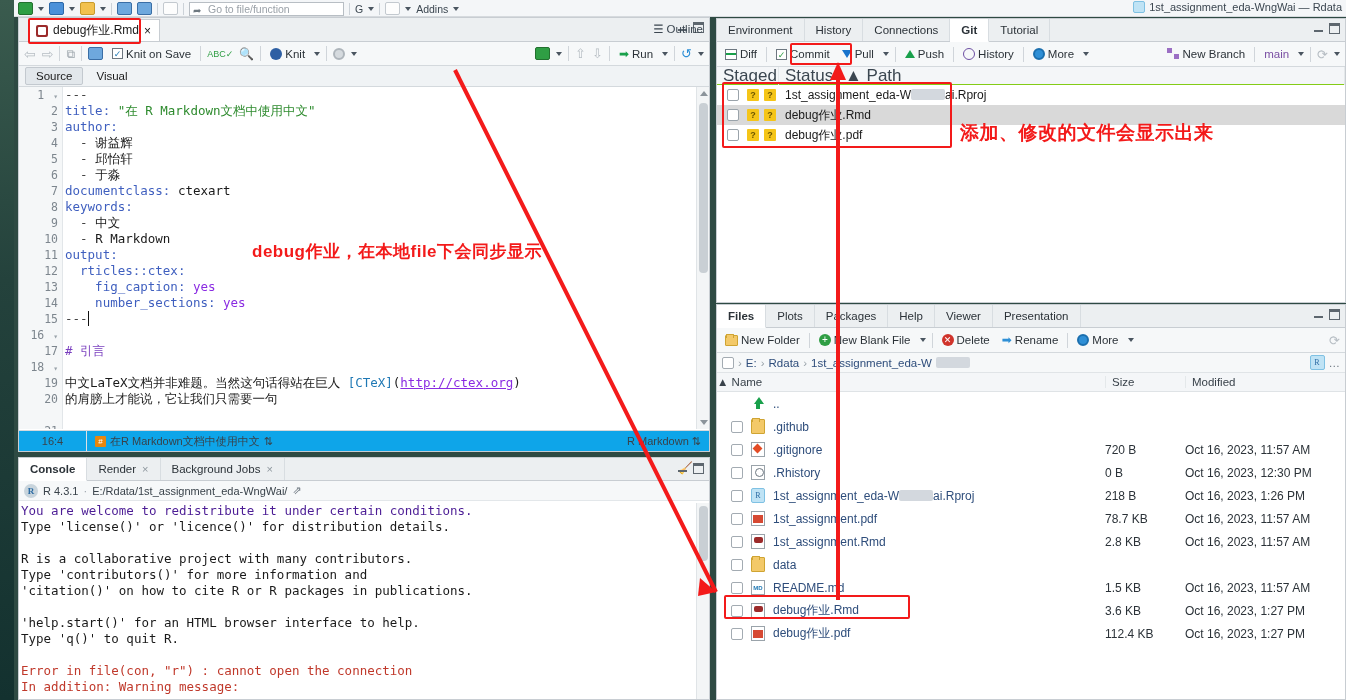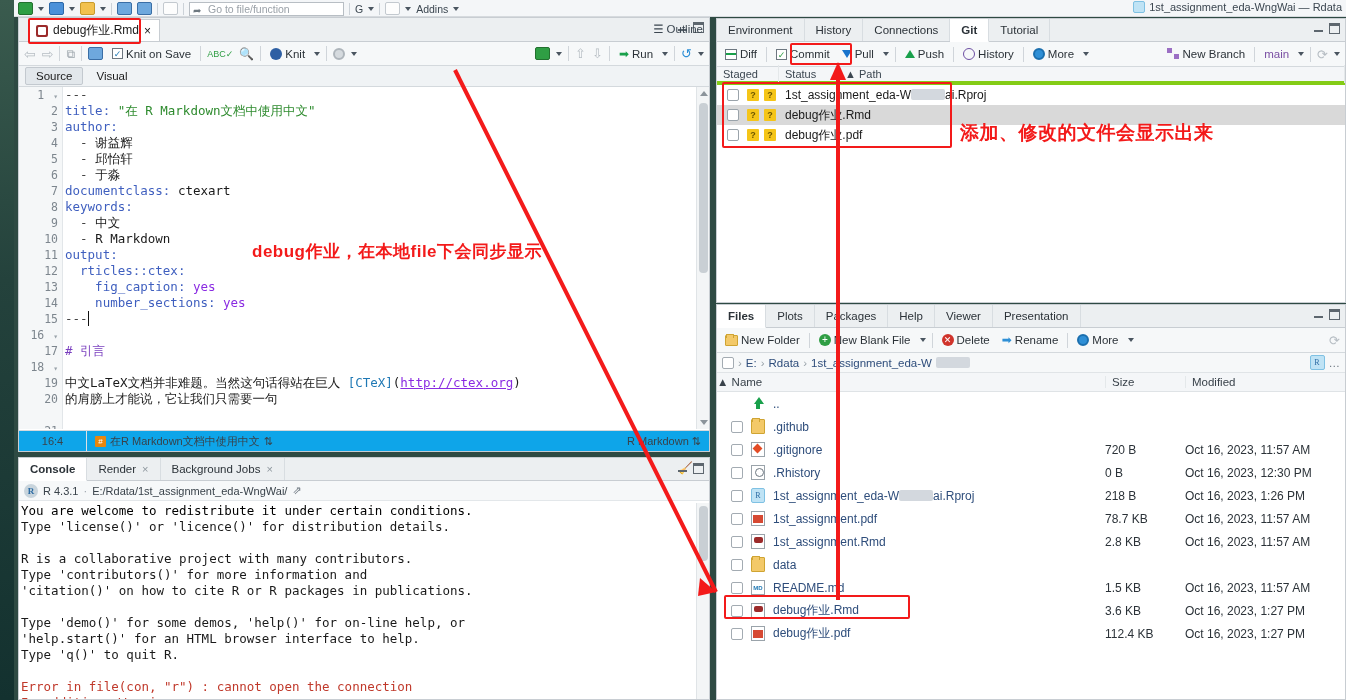--- a/index.html
+++ b/index.html
@@ -92,27 +92,27 @@
   
   #console { left:18px; top:457px; width:692px; height:243px; }
   .console-path { height:20px; background:#f6f8f9; border-bottom:1px solid #e3e7ea;
      display:flex; align-items:center; gap:5px; padding:0 5px; font-size:11px; color:#39424a;}
   .r-logo { width:14px;height:14px;border-radius:50%;background:#c8d4dc;color:#2e6da4;
      font-size:9px;font-weight:bold;text-align:center;line-height:14px;font-family:"Liberation Serif",serif;}
   .console-out { position:absolute; left:2px; top:45px; right:14px; bottom:0;
      font-family:"DejaVu Sans Mono", monospace; font-size:12.5px; color:#1a1a1a; overflow:hidden;}
   .console-out .cl{height:16px;line-height:16px;}
   .console-out .err{color:#c0392b;}
-  .console-out .faded{color:#000000;}
+  .console-out .faded{color:#4c1d95;}
   .broom{position:absolute;right:18px;top:3px;width:13px;height:13px;}
 
   
   #git { left:716px; top:18px; width:630px; height:285px; }
-  .git-grid-head { height:18px; background:#f4f6f8; border-bottom:4px solid #84cc16;
-     display:flex; align-items:center; font-size:11px; color:#3b4650;justify-content:center;}
+  .git-grid-head { height:18px; background:#f4f6f8; border-bottom:1px solid #84cc16;
+     display:flex; align-items:center; font-size:17px; color:#3b4650;justify-content:center;}
   .ggh { padding:0 6px; border-right:1px solid #e4e8ea; height:18px; line-height:18px;}
   .git-row { height:20px; display:flex; align-items:center; font-size:12px; }
   .git-row.sel { background:#d9d9d9; }
   .cbx { width:12px;height:12px;border:1px solid #9aa3aa;background:#fff;border-radius:2px;margin:0 8px 0 10px;flex:none;}
   .stbadge{width:12px;height:12px;background:#f5c518;color:#6b5500;font-size:9px;font-weight:bold;
      text-align:center;line-height:12px;margin-right:5px;border-radius:1px;flex:none;}
   .git-path{margin-left:4px;}
   .blur-blk{display:inline-block;width:34px;height:11px;background:#d3d8de;border-radius:2px;vertical-align:-1px;}
   .arrow-dn{width:0;height:0;border-left:5px solid transparent;border-right:5px solid transparent;border-top:8px solid #1873cc;}
   .arrow-up{width:0;height:0;border-left:5px solid transparent;border-right:5px solid transparent;border-bottom:8px solid #19a04b;}
@@ -352,21 +352,20 @@
     <span class="broom" style="color:#9aa3aa;font-size:12px;">🧹</span>
   </div>
   <div class="console-out" id="console-body">
       <div class="cl faded">You are welcome to redistribute it under certain conditions.</div>
       <div class="cl ">Type 'license()' or 'licence()' for distribution details.</div>
       <div class="cl ">&nbsp;</div>
       <div class="cl ">R is a collaborative project with many contributors.</div>
       <div class="cl ">Type 'contributors()' for more information and</div>
       <div class="cl ">'citation()' on how to cite R or R packages in publications.</div>
       <div class="cl ">&nbsp;</div>
-      <div class="cl ">Type 'demo()' for some demos, 'help()' for on-line help, or</div>
       <div class="cl ">'help.start()' for an HTML browser interface to help.</div>
       <div class="cl ">Type 'q()' to quit R.</div>
       <div class="cl ">&nbsp;</div>
       <div class="cl err">Error in file(con, "r") : cannot open the connection</div>
       <div class="cl err">In addition: Warning message:</div>
     </div>
   <div class="pane-minmax" style="top:5px;">
     <span class="mm min"></span>
     <span class="mm max"></span>
   </div>

